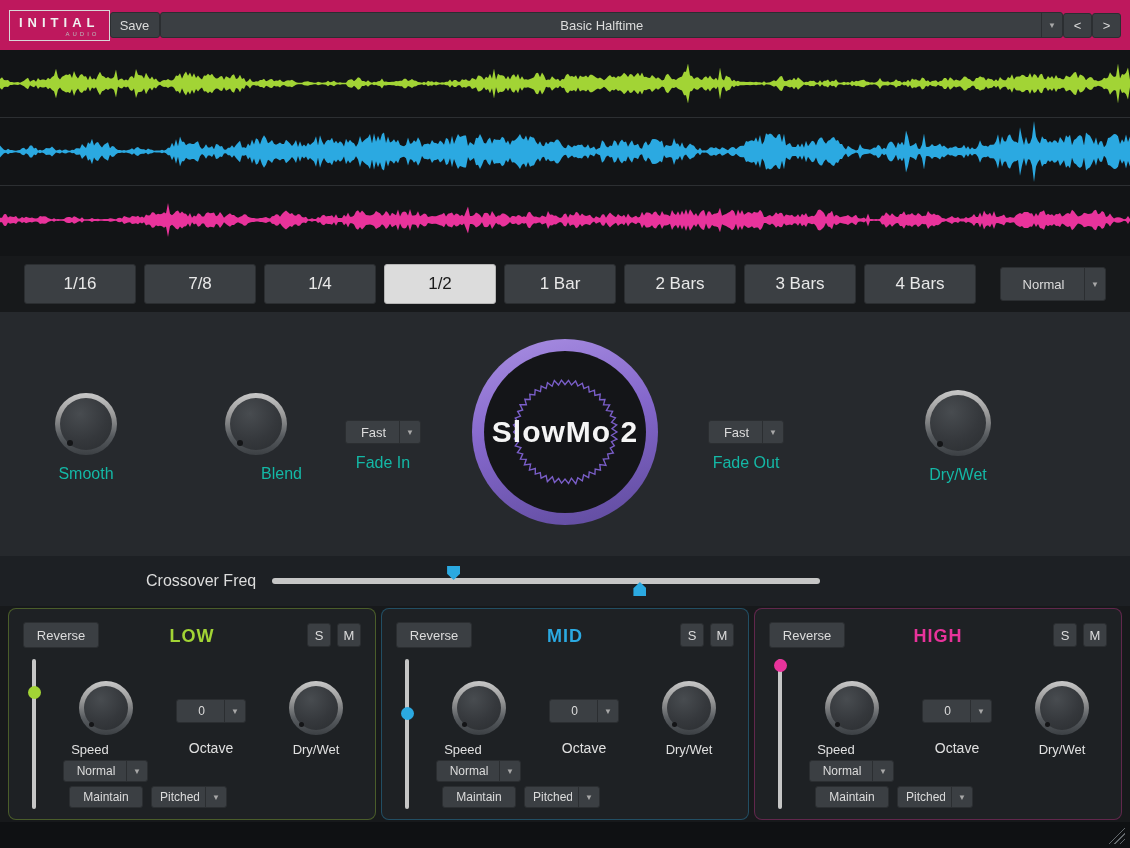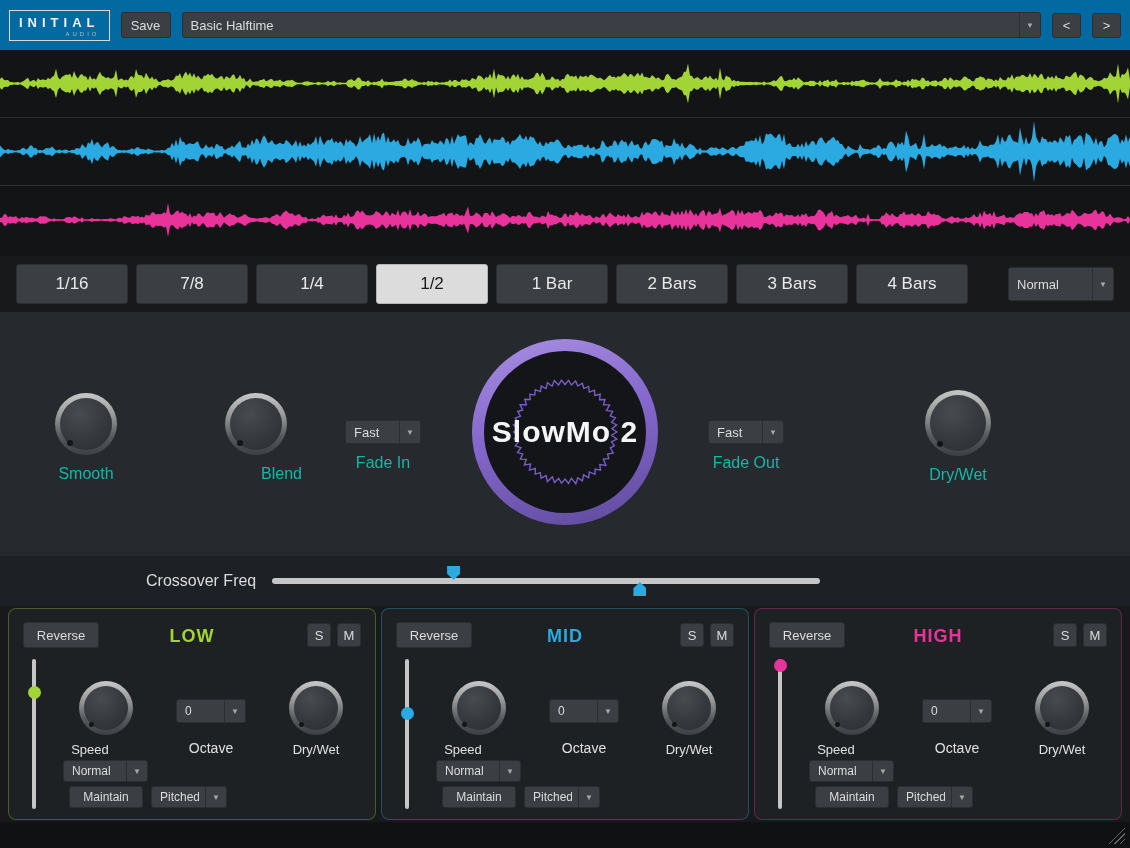--- a/index.html
+++ b/index.html
@@ -1,44 +1,44 @@
 <!DOCTYPE html>
 <html><head>
 <meta charset="utf-8">
 <style>
   * { margin:0; padding:0; box-sizing:border-box; }
   html,body { background:#0c0d0e; }
   body { font-family:"Liberation Sans", sans-serif; }
   .app { width:1130px; height:848px; background:#17191b; position:relative; overflow:hidden; user-select:none; }
 
   
-  .topbar { height:50px; display:flex; align-items:center; padding:0 9px; gap:11px; background:#0369a1; }
+  .topbar { height:50px; display:flex; align-items:center; padding:0 9px; background:#be185d; }
   .logo { border:1px solid #d8d8d8; color:#f0f0f0; padding:4px 9px 3px; text-align:center; }
   .logo-main { font-size:13px; font-weight:bold; letter-spacing:5px; }
   .logo-sub { font-size:6px; letter-spacing:3px; color:#bbb; text-align:right; margin-top:1px; }
   .btn { background:#3b3f43; color:#dcdcdc; border:1px solid #2b2e31; border-radius:3px;
          font-family:Liberation Sans, sans-serif; font-size:13px; display:flex; align-items:center; justify-content:center; cursor:pointer; }
   .save-btn { width:50px; height:26px; }
   .nav-btn { width:29px; height:25px; }
   .mode-btn { width:181px; height:28px; background:#d9d9d9; color:#101010; font-size:15px; border:1px solid #a8a8a8; margin-left:10px; }
   .select { background:#3b3f43; border:1px solid #2b2e31; border-radius:3px; color:#dcdcdc; font-size:13px;
             display:flex; align-items:center; padding-left:8px; cursor:pointer; }
-  .select > span:first-child { flex:1; white-space:nowrap; overflow:hidden; text-align:left; }
+  .select > span:first-child { flex:1; white-space:nowrap; overflow:hidden; text-align:center; }
   .sel-arrow { font-size:8px; color:#a8a8a8; padding:0 6px; border-left:1px solid #2b2e31; align-self:stretch;
                display:flex; align-items:center; margin-left:6px; }
   .preset-select { flex:1; height:26px; }
 
   
   .waveforms { height:206px; background:#121416; }
   .wave-row { height:68px; border-bottom:1px solid #2c2f32; position:relative; }
   .wave-row:last-child { border-bottom:none; }
   .wave-svg { position:absolute; inset:0; width:100%; height:100%; display:block; }
 
   
-  .division-row { height:56px; display:flex; align-items:center; padding:0 16px; gap:8px; background:#17191b; }
+  .division-row { height:56px; display:flex; align-items:center; padding:0 24px; gap:8px; background:#17191b; }
   .division-btn { width:112px; height:40px; font-size:17px; color:#e8e8e8; }
   .division-btn.selected { background:#dcdcdc; color:#1c1c1c; border-color:#b5b5b5; }
   .division-mode-select { width:106px; height:34px; margin-left:auto; }
 
   
   .main-section { height:244px; background:#26292d; position:relative; }
   .knob-group { position:absolute; text-align:center; }
   .smooth-group { left:40px; top:81px; width:92px; }
   .blend-group { left:210px; top:81px; width:92px;text-align:right; }
   .drywet-group { left:912px; top:78px; width:92px; }

